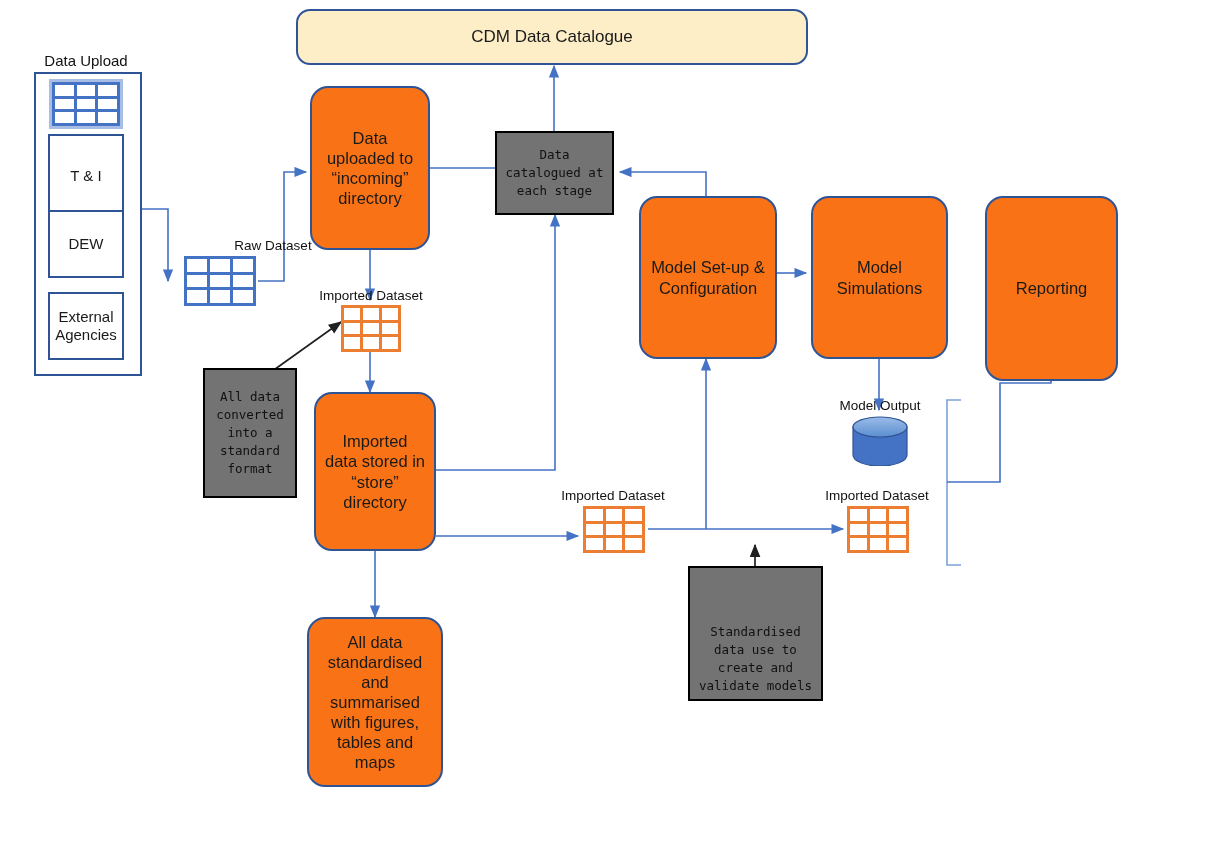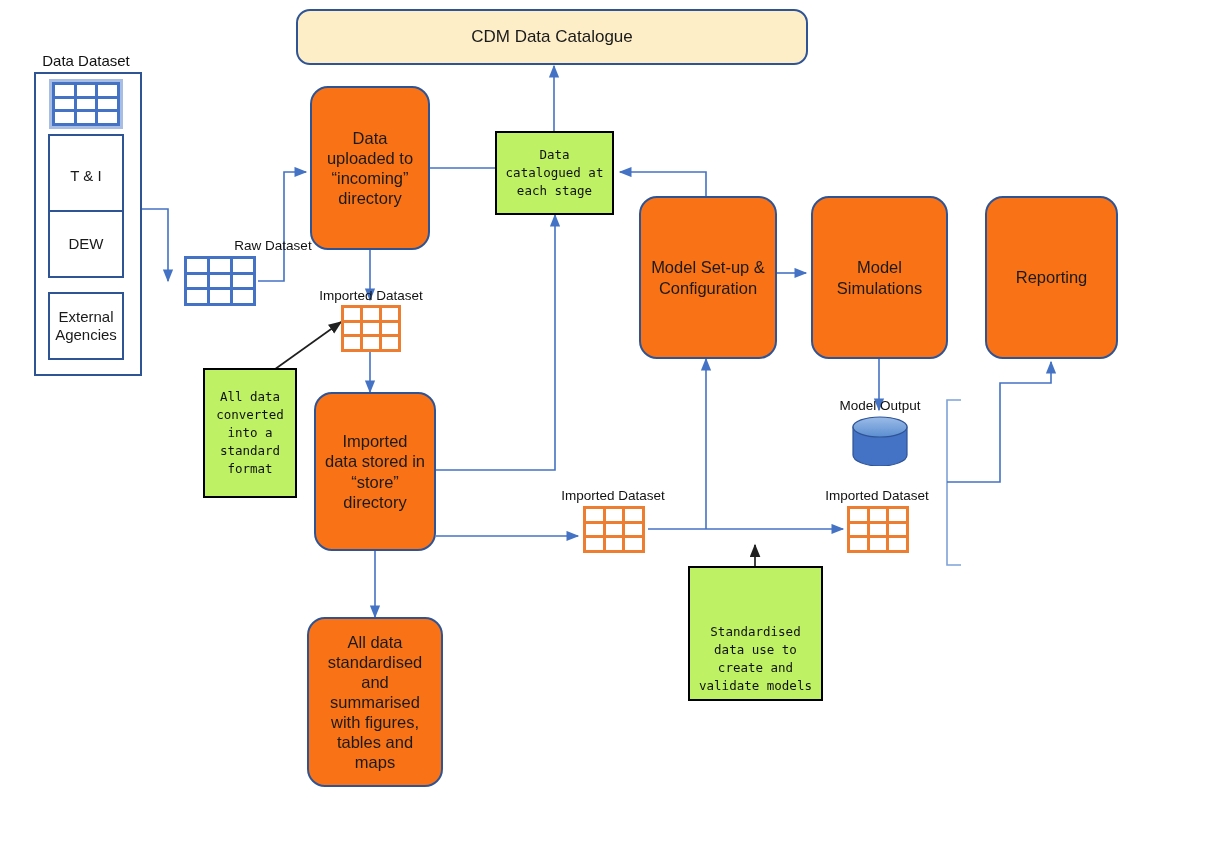--- a/index.html
+++ b/index.html
@@ -33,21 +33,21 @@
     border-radius: 18px;
     font-size: 16.5px;
   }
   .catalogue {
     background: #fdeec8;
     border: 2px solid #2f5496;
     border-radius: 14px;
     font-size: 17px;
   }
   .note {
-    background: #bef264;
+    background: #737373;
     border: 2px solid #000000;
     font-family: "DejaVu Sans Mono", "Liberation Mono", monospace;
     font-size: 12.5px;
     line-height: 1.45;
     color: #111;
   }
   .plainbox {
     background: #ffffff;
     border: 2px solid #2f5496;
     font-size: 15px;
@@ -145,21 +145,21 @@
       <path d="M271,372 L341,322" marker-end="url(#ahk)"></path>
 
       <path d="M755,566 L755,545" marker-end="url(#ahk)"></path>
     </g>
   </svg>
 
   <div class="node catalogue" style="left:296px; top:9px; width:512px; height:56px;">
     <span>CDM Data Catalogue</span>
   </div>
 
-  <div class="caption big" style="left:32px; top:52px; width:108px;">Data Dataset</div>
+  <div class="caption big" style="left:32px; top:52px; width:108px;">Data Upload</div>
 
   <div class="outerbox" style="position:absolute; left:34px; top:72px; width:104px; height:300px;"></div>
 
   <div class="tbl tbl-blue-ring" style="left:52px; top:82px; width:68px; height:44px;">
     <i></i>
       <i></i>
       <i></i>
       <i></i>
       <i></i>
       <i></i>
@@ -256,21 +256,21 @@
   </div>
 
   <div class="node rounded" style="left:639px; top:196px; width:138px; height:163px; padding:6px 8px;">
     <span>Model Set-up &amp; Configuration</span>
   </div>
 
   <div class="node rounded" style="left:811px; top:196px; width:137px; height:163px; padding:6px 8px;">
     <span>Model Simulations</span>
   </div>
 
-  <div class="node rounded" style="left:985px; top:196px; width:133px; height:163px; padding:6px 20px;">
+  <div class="node rounded" style="left:985px; top:196px; width:133px; height:185px; padding:6px 20px;">
     <span>Reporting</span>
   </div>
 
   <div class="caption" style="left:825px; top:398px; width:110px;">Model Output</div>
   <svg class="cyl" style="left:851px; top:416px;" width="58" height="50" viewBox="0 0 58 50">
     <path d="M2,11 L2,39 A27,11 0 0 0 56,39 L56,11 Z" fill="#4472c4" stroke="#2f5496" stroke-width="1.2"></path>
     <ellipse cx="29" cy="11" rx="27" ry="10" fill="url(#cyltop)" stroke="#2f5496" stroke-width="1.2"></ellipse>
   </svg>
 
 </div>

